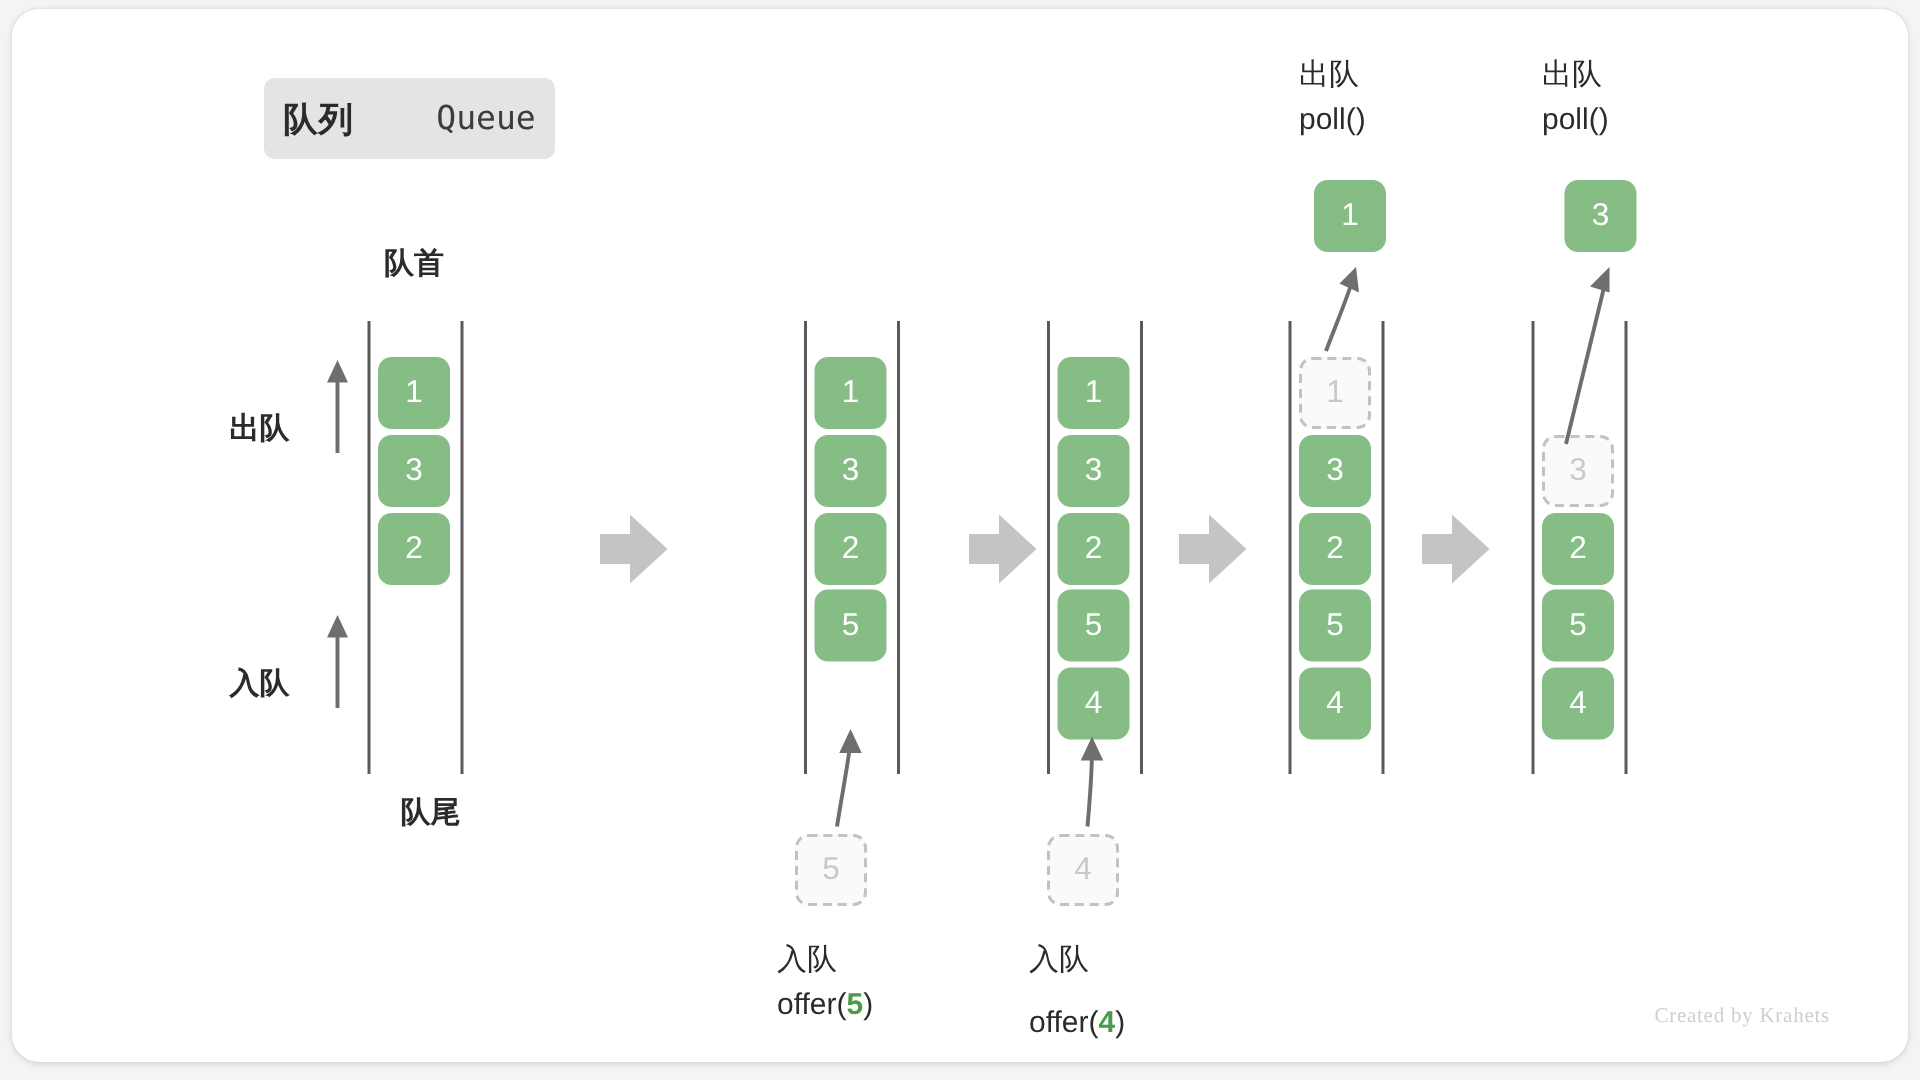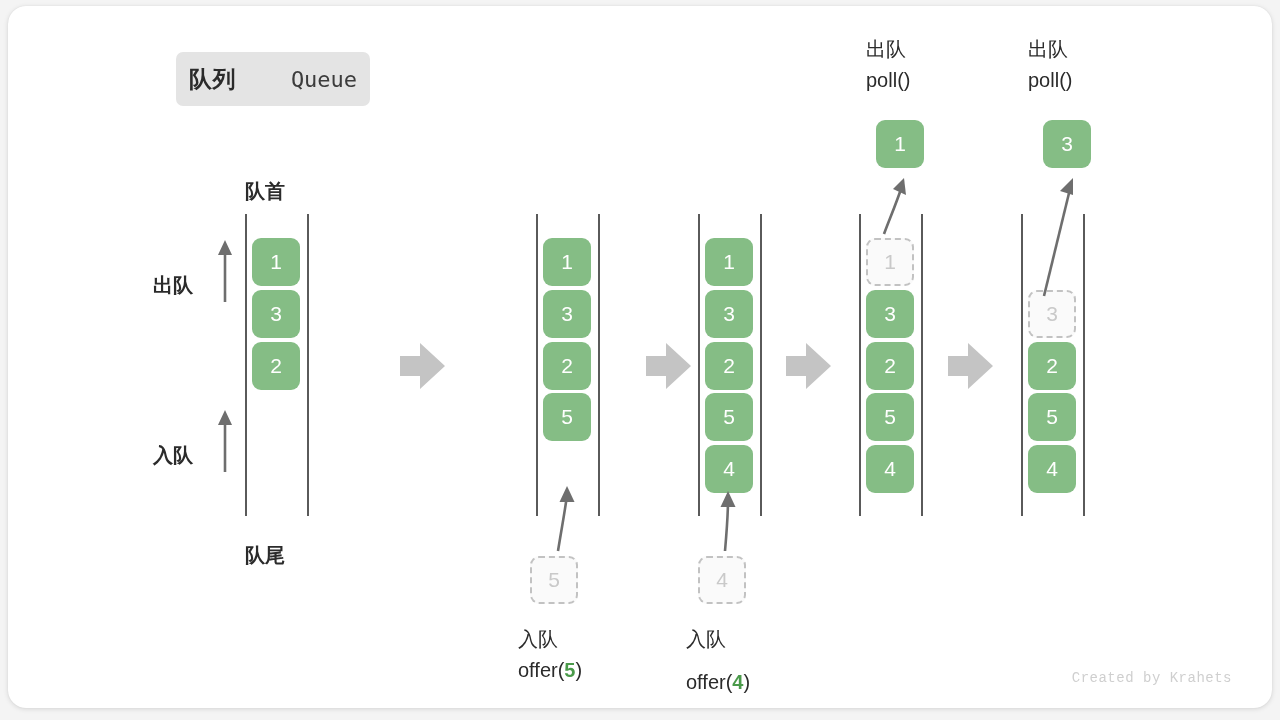--- a/index.html
+++ b/index.html
@@ -109,41 +109,41 @@
   .svg-layer {
     position: absolute;
     left: 0; top: 0;
     width: 1280px; height: 720px;
     pointer-events: none;
   }
 
   
   .watermark {
     position: absolute;
-    right: 40px; bottom: 22px;
-    font-family: Liberation Mono, monospace;
+    right: 52px; bottom: 22px;
+    font-family: Liberation Serif, serif;
     font-size: 14px;
     color: #cfcfcf;
     letter-spacing: 0.5px;
   }
 </style>
 </head>
 <body>
 
 <div class="canvas">
   <div class="card">
 
     <div class="title-badge">
       <span class="title-cn">队列</span>
       <span class="title-en">Queue</span>
     </div>
 
-    <div class="lbl lbl-bold" style="left:237px; top:172px; width:62px; text-align:left;">队首</div>
-
-    <div class="lbl lbl-bold" style="left:237px; top:536px; width:62px; text-align:left;">队尾</div>
+    <div class="lbl lbl-bold" style="left:237px; top:156px; width:62px; text-align:center;">队首</div>
+
+    <div class="lbl lbl-bold" style="left:237px; top:522px; width:62px; text-align:right;">队尾</div>
 
     <div class="lbl lbl-bold" style="left:145px; top:266px;">出队</div>
 
     <div class="lbl lbl-bold" style="left:145px; top:436px;">入队</div>
 
     <div style="position:absolute; left:858px; top:30px;">
       <div class="head-cn">出队</div>
       <div class="mono" style="margin-top:6px;"><span>poll(</span><span class="num"></span><span>)</span></div>
     </div>
 

